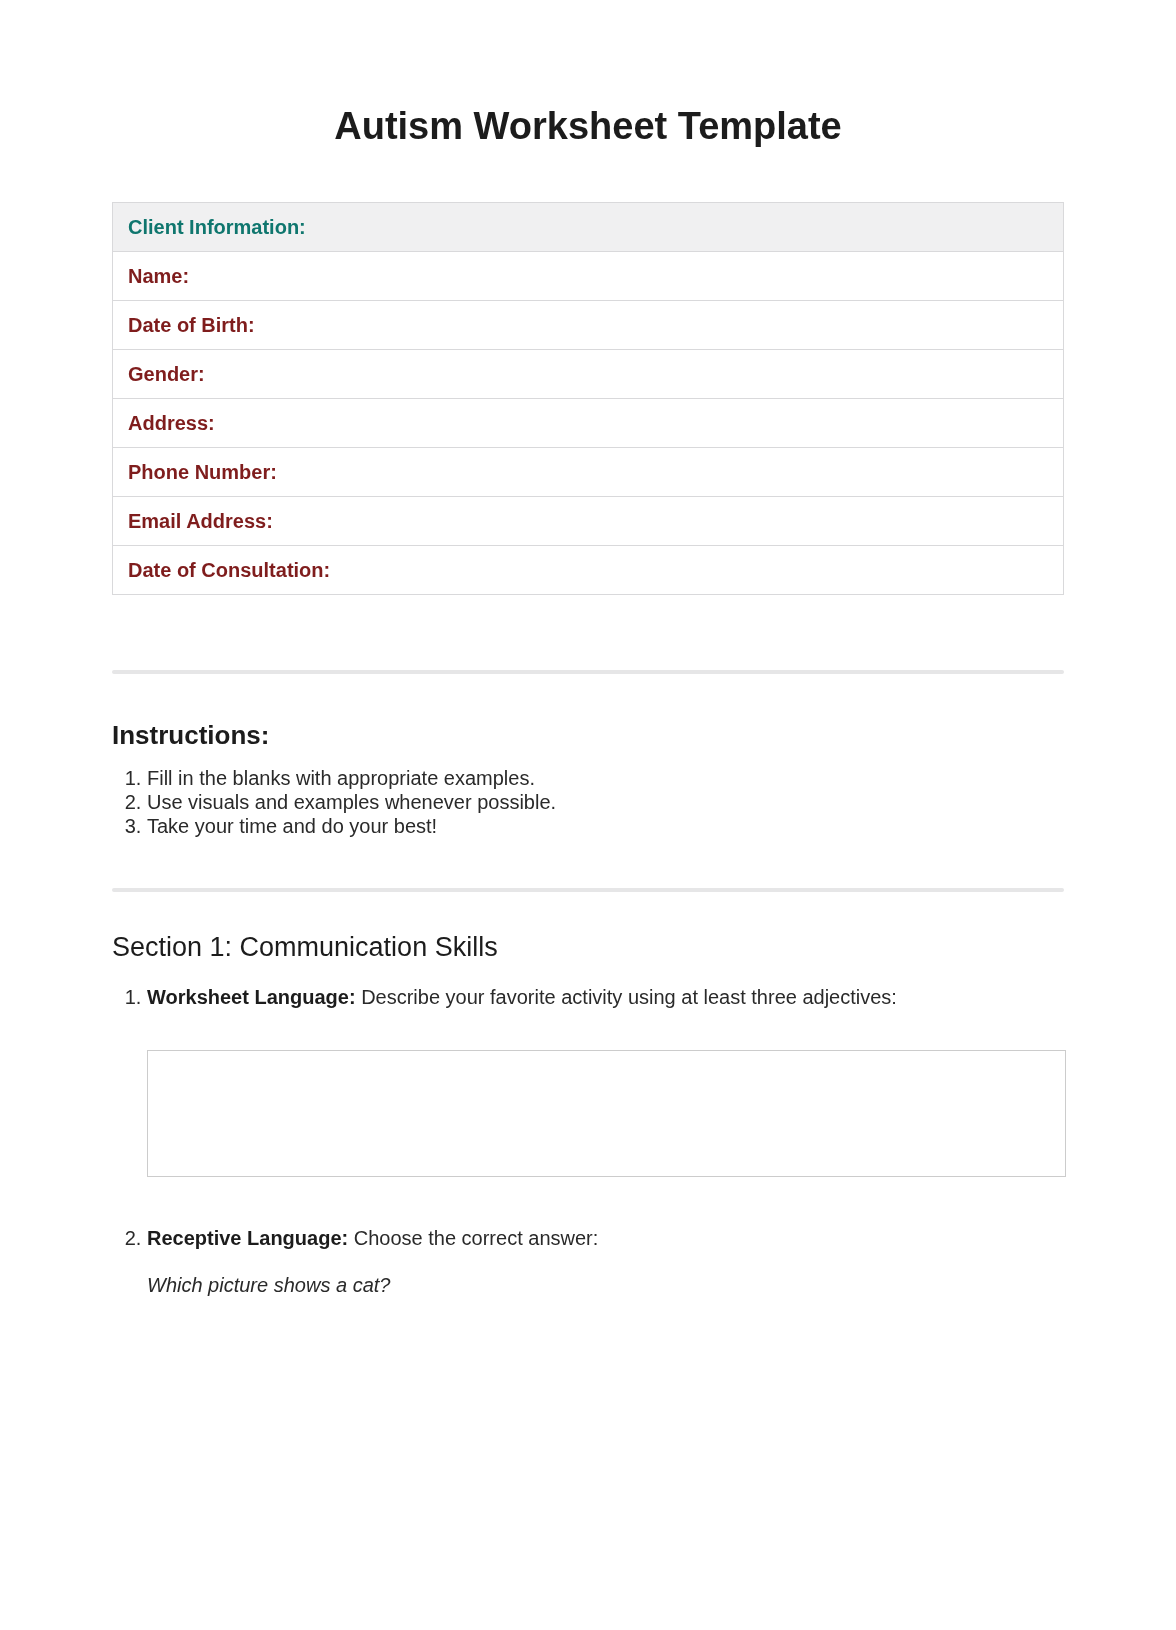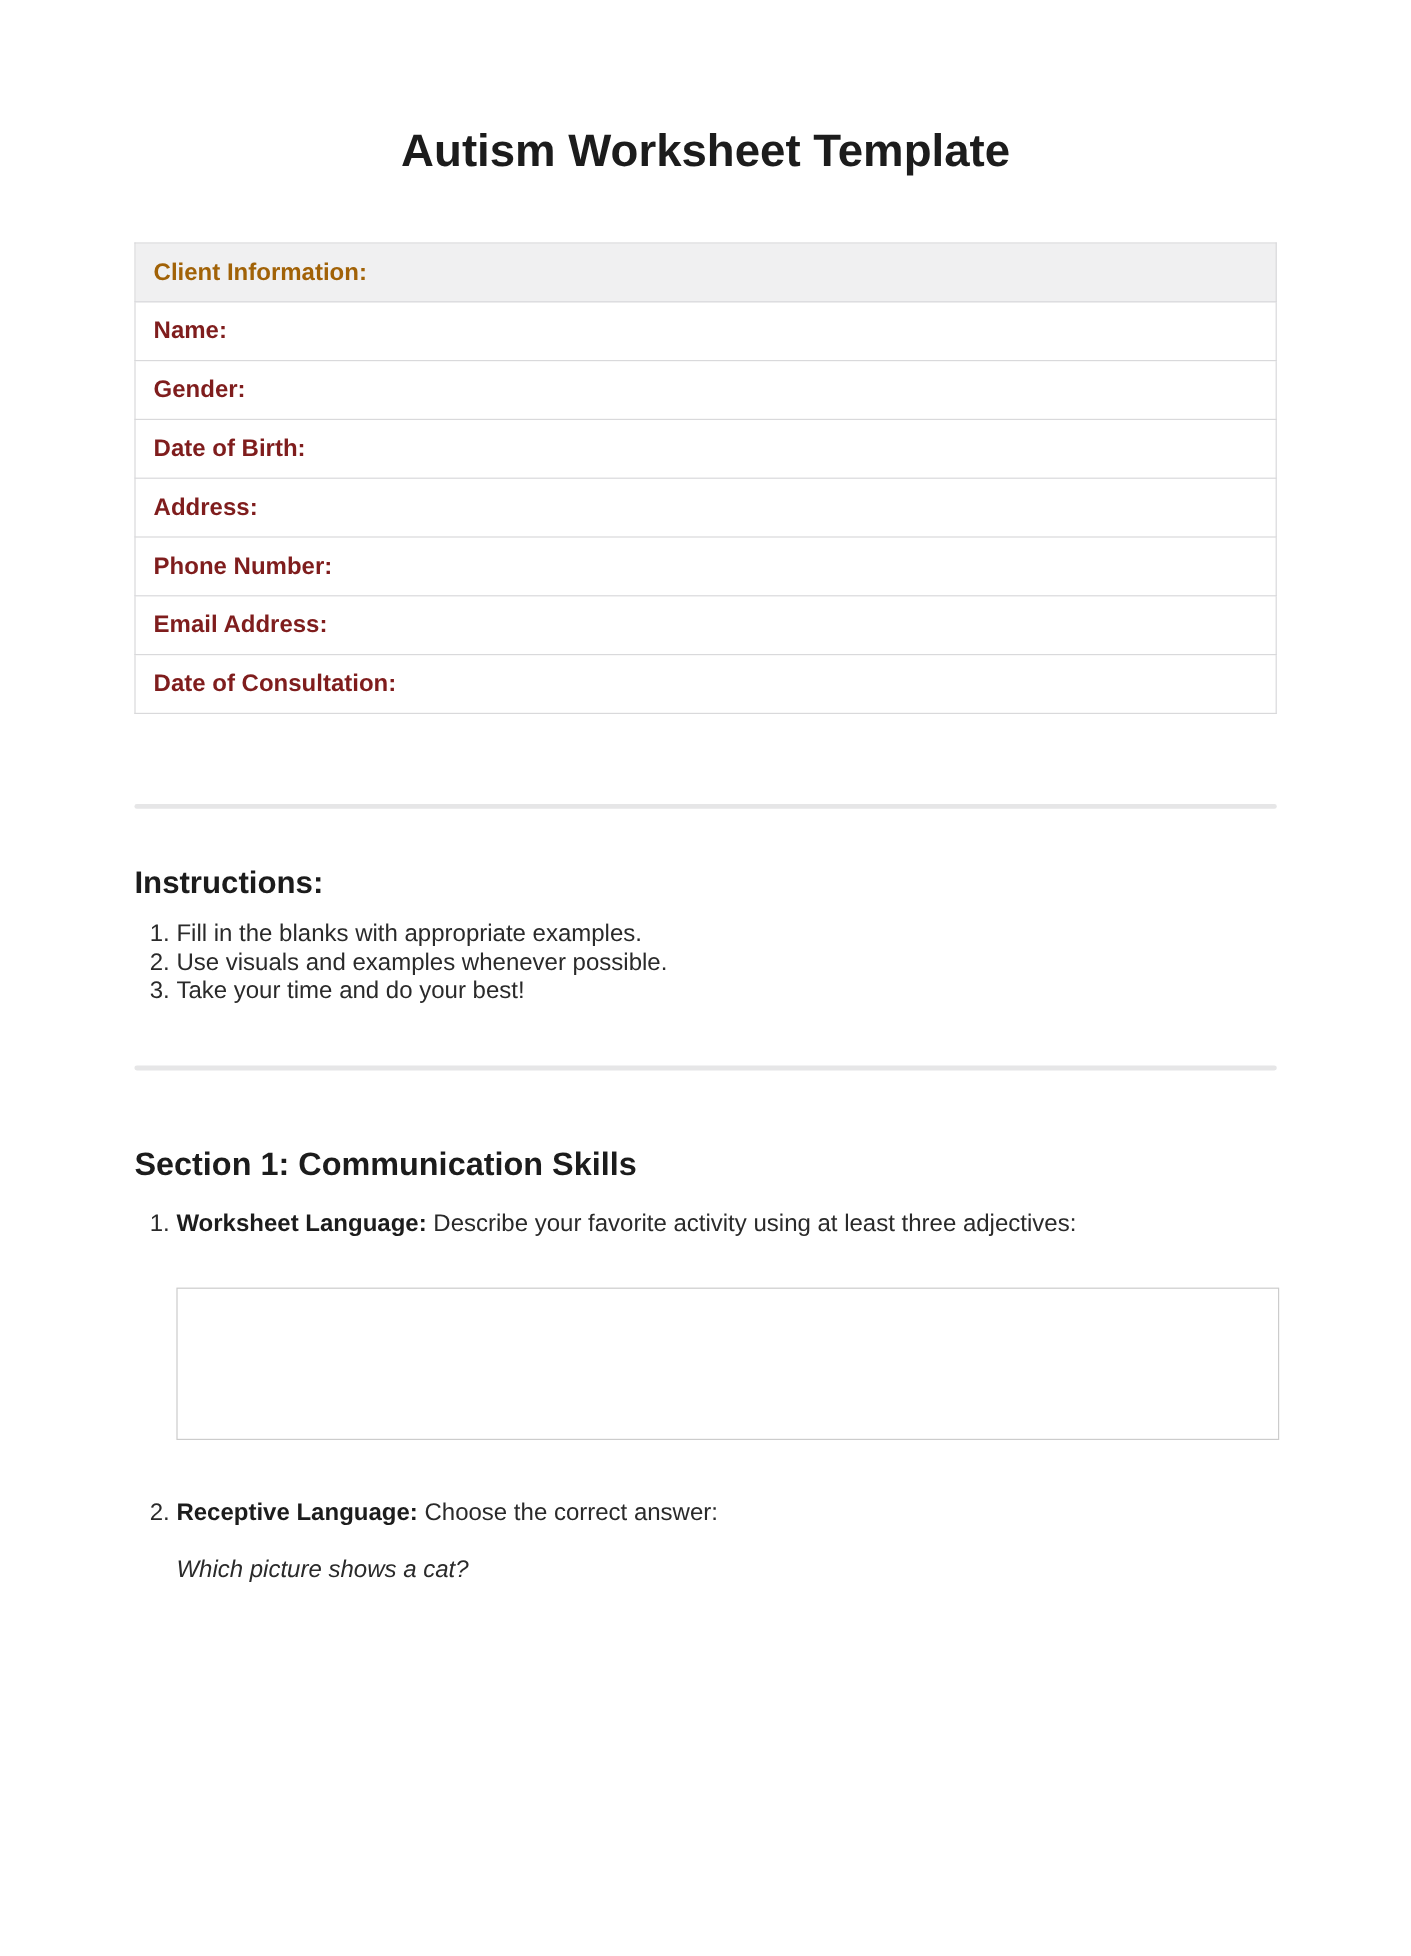--- a/index.html
+++ b/index.html
@@ -42,21 +42,21 @@
     line-height: 24px;
     padding: 12px 15px;
     text-align: left;
     vertical-align: middle;
     font-weight: bold;
     color: #7f1d1d;
   }
   table.client-table th {
     background: #f0f0f1;
     font-weight: bold;
-    color: #a16207;
+    color: #0f766e;
   }
   .divider {
     height: 4px;
     background: #e6e6e7;
     border: none;
     border-radius: 2px;
   }
   .divider.first { margin: 75px 0 0 0; }
   .divider.second { margin: 50px 0 0 0; }
   .instructions-heading {
@@ -68,24 +68,24 @@
   }
   ol.numbered {
     margin: 18px 0 0 0;
     padding: 0 0 0 35px;
     font-size: 20px;
     line-height: 24px;
     color: #2a2a2a;
   }
   ol.numbered li + li { }
   .section-heading {
-    margin: 62px 0 0 0;
+    margin: 39px 0 0 0;
     font-size: 27px;
     line-height: 32px;
-    font-weight: bold;
+    font-weight: normal;
     color: #1c1c1c;
   }
   ol.numbered.section-list { margin-top: 22px; }
   ol.numbered.section-list li + li { margin-top: 49px; }
   .lead-in { font-weight: bold; color: #1c1c1c; }
   .answer-box {
     margin-top: 41px;
     height: 125px;
     width: 100%;
     border: 1px solid #cccccc;
@@ -112,24 +112,24 @@
 
   <table class="client-table">
     <tbody>
       <tr>
         <th>Client Information:</th>
       </tr>
       <tr>
         <td>Name:</td>
       </tr>
       <tr>
-        <td>Gender:</td>
+        <td>Date of Birth:</td>
       </tr>
       <tr>
-        <td>Date of Birth:</td>
+        <td>Gender:</td>
       </tr>
       <tr>
         <td>Address:</td>
       </tr>
       <tr>
         <td>Phone Number:</td>
       </tr>
       <tr>
         <td>Email Address:</td>
       </tr>

